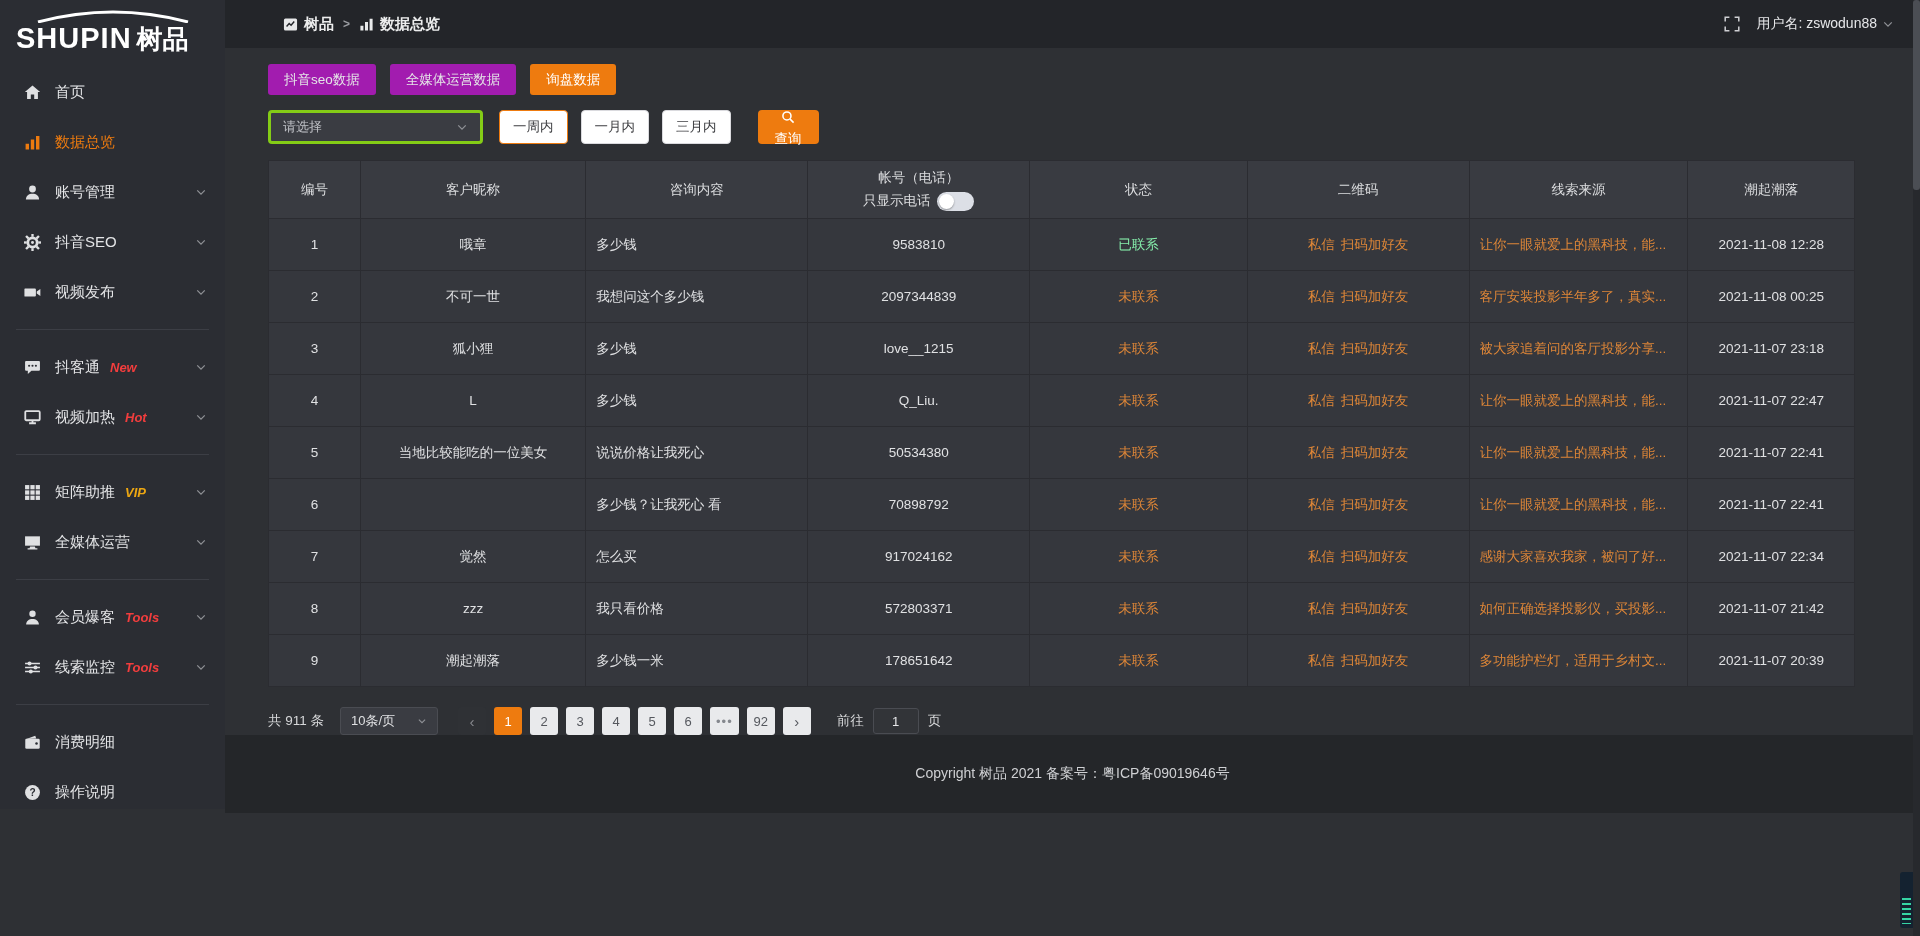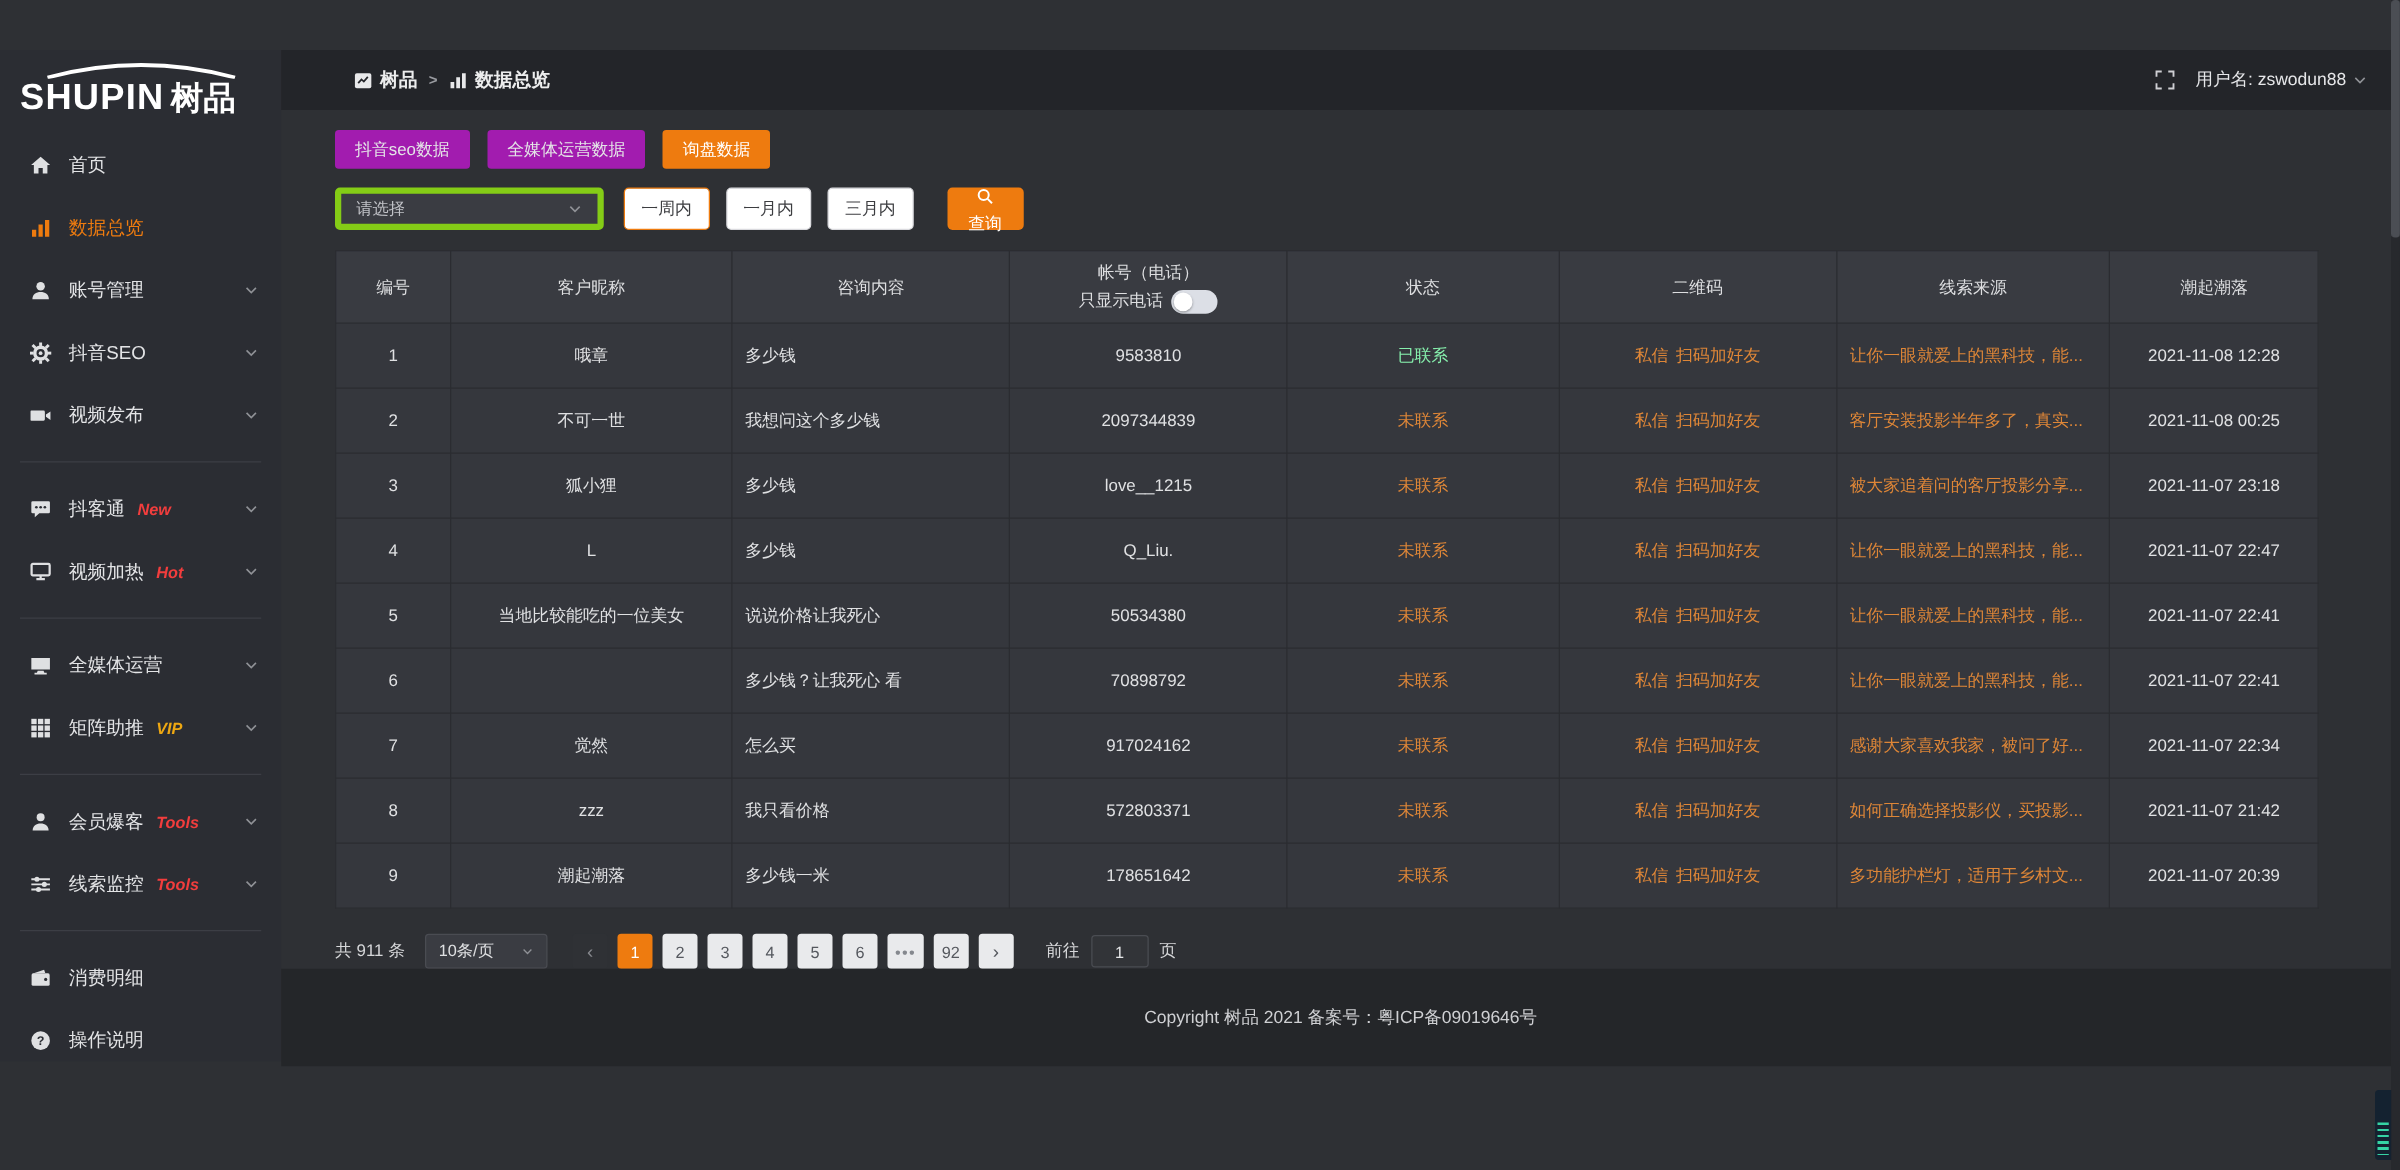--- a/index.html
+++ b/index.html
@@ -4,21 +4,21 @@
 <style>
   :root{
     --accent:#ee7b0f; --link:#de8637; --badge-red:#f23d3d; --badge-yellow:#eda712;
   }
   *{box-sizing:border-box;}
   html,body{margin:0;padding:0;}
   body{
     width:1920px;height:936px;overflow:hidden;background:#2e3034;
     font-family:"Liberation Sans","DejaVu Sans",sans-serif;color:#e2e3e5;
   }
-  .app{display:flex;height:809px;margin-top:40px;}
+  .app{display:flex;height:809px;}
 
   
   .sidebar{width:225px;flex-shrink:0;background:#2b2d33;display:flex;flex-direction:column;padding-top:8px;}
   .logo{padding:2px 12px 8px 16px;}
   .logo-arc{display:block;margin-left:18px;}
   .logo-text{white-space:nowrap;color:#fff;line-height:1.05;}
   .logo-en{font-size:29px;font-weight:800;letter-spacing:1px;}
   .logo-cn{font-size:26px;font-weight:700;margin-left:5px;}
   .snav{flex:1;padding-top:6px;}
   .sitem{display:flex;align-items:center;height:50px;padding:0 18px 0 24px;cursor:pointer;font-size:15px;color:#e3e4e6;}
@@ -51,21 +51,21 @@
   .username{display:flex;align-items:center;gap:5px;font-size:14px;color:#e6e7e9;cursor:pointer;}
 
   .content{flex:1;padding:16px 65px 0 43px;min-width:0;}
 
   .tabs{display:flex;gap:14px;}
   .tab{height:31px;padding:0 16px;border:none;border-radius:3px;background:#a21caf;color:#e4e5e7;
        font-size:13.5px;font-family:inherit;cursor:pointer;}
   .tab.active{background:var(--accent);color:#fff;}
 
   .filterbar{display:flex;align-items:center;margin-top:15px;}
-  .fselect{width:215px;height:34px;background:#3a3c42;border:5px solid #84cc16;border-radius:4px;
+  .fselect{width:215px;height:34px;background:#3a3c42;border:3px solid #84cc16;border-radius:4px;
            display:flex;align-items:center;padding:0 12px;font-size:13px;color:#c0c2c7;cursor:pointer;margin-right:16px;}
   .fselect .chev{margin-left:auto;}
   .rbtn{height:34px;min-width:64px;padding:0 13px;background:#fff;border:1px solid #dadade;border-radius:4px;
         color:#3c3d40;font-size:13.5px;font-family:inherit;cursor:pointer;margin-right:13px;}
   .rbtn.active{border:1px solid var(--accent);}
   .btn-search{height:34px;padding:0 17px;margin-left:14px;background:var(--accent);border:none;border-radius:4px;
         color:#fff;font-size:13.5px;font-family:inherit;display:flex;align-items:center;gap:6px;cursor:pointer;flex-direction:column;}
   .btn-search .icn{width:14px;height:14px;color:#fff;}
 
   
@@ -221,49 +221,49 @@
           <span class="chev schev">
             <svg viewBox="0 0 16 16">
               <path d="m3 5.8 5 5 5-5" fill="none" stroke="currentColor" stroke-width="1.7"></path>
             </svg>
           </span>
         </div>
         <div class="sdivider"></div>
         <div class="sitem">
           <span class="icn">
             <svg viewBox="0 0 16 16">
-              <path fill="currentColor" d="M1 2.2h14v8.8H1z"></path>
-              <path fill="currentColor" d="M5.8 11.8h4.4l.6 1.6h1.8v1.2H3.4v-1.2h1.8z"></path>
-            </svg>
-          </span>
-          <span class="slabel">全媒体运营</span>
-          <span class="chev schev">
-            <svg viewBox="0 0 16 16">
-              <path d="m3 5.8 5 5 5-5" fill="none" stroke="currentColor" stroke-width="1.7"></path>
-            </svg>
-          </span>
-        </div>
-        <div class="sitem">
-          <span class="icn">
-            <svg viewBox="0 0 16 16">
               <g fill="currentColor">
                 <rect x="1" y="1" width="4" height="4"></rect>
                 <rect x="6" y="1" width="4" height="4"></rect>
                 <rect x="11" y="1" width="4" height="4"></rect>
                 <rect x="1" y="6" width="4" height="4"></rect>
                 <rect x="6" y="6" width="4" height="4"></rect>
                 <rect x="11" y="6" width="4" height="4"></rect>
                 <rect x="1" y="11" width="4" height="4"></rect>
                 <rect x="6" y="11" width="4" height="4"></rect>
                 <rect x="11" y="11" width="4" height="4"></rect>
               </g>
             </svg>
           </span>
           <span class="slabel">矩阵助推</span>
           <span class="sbadge by">VIP</span>
+          <span class="chev schev">
+            <svg viewBox="0 0 16 16">
+              <path d="m3 5.8 5 5 5-5" fill="none" stroke="currentColor" stroke-width="1.7"></path>
+            </svg>
+          </span>
+        </div>
+        <div class="sitem">
+          <span class="icn">
+            <svg viewBox="0 0 16 16">
+              <path fill="currentColor" d="M1 2.2h14v8.8H1z"></path>
+              <path fill="currentColor" d="M5.8 11.8h4.4l.6 1.6h1.8v1.2H3.4v-1.2h1.8z"></path>
+            </svg>
+          </span>
+          <span class="slabel">全媒体运营</span>
           <span class="chev schev">
             <svg viewBox="0 0 16 16">
               <path d="m3 5.8 5 5 5-5" fill="none" stroke="currentColor" stroke-width="1.7"></path>
             </svg>
           </span>
         </div>
         <div class="sdivider"></div>
         <div class="sitem">
           <span class="icn">
             <svg viewBox="0 0 16 16">

